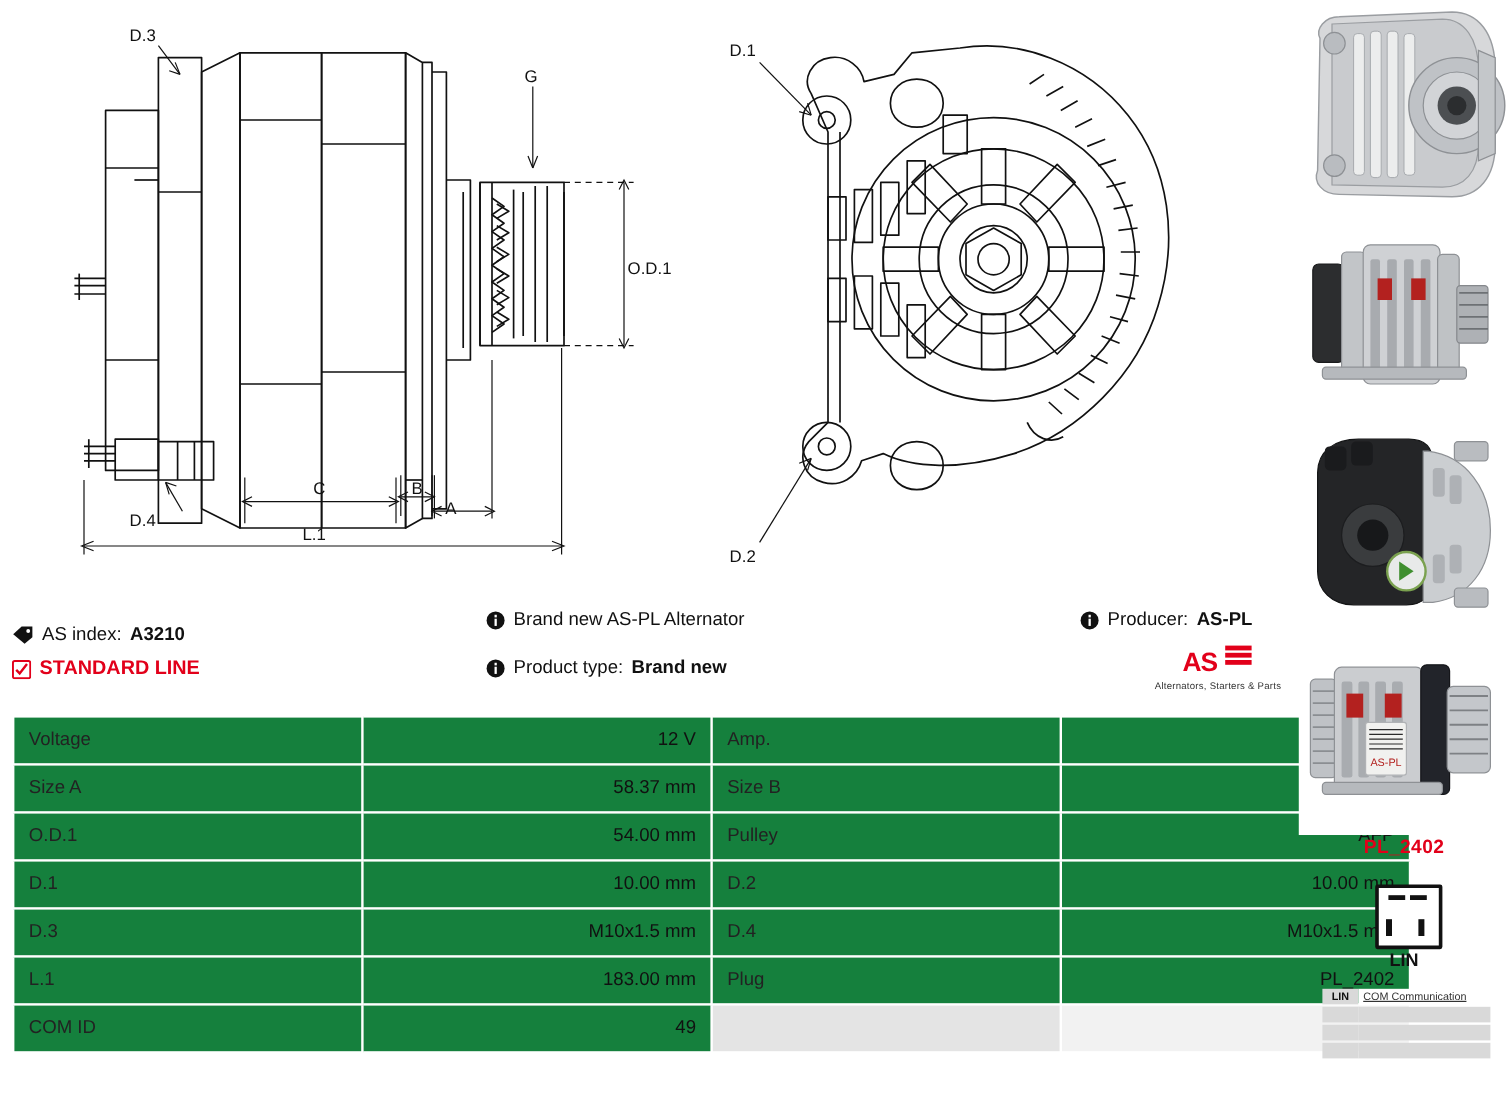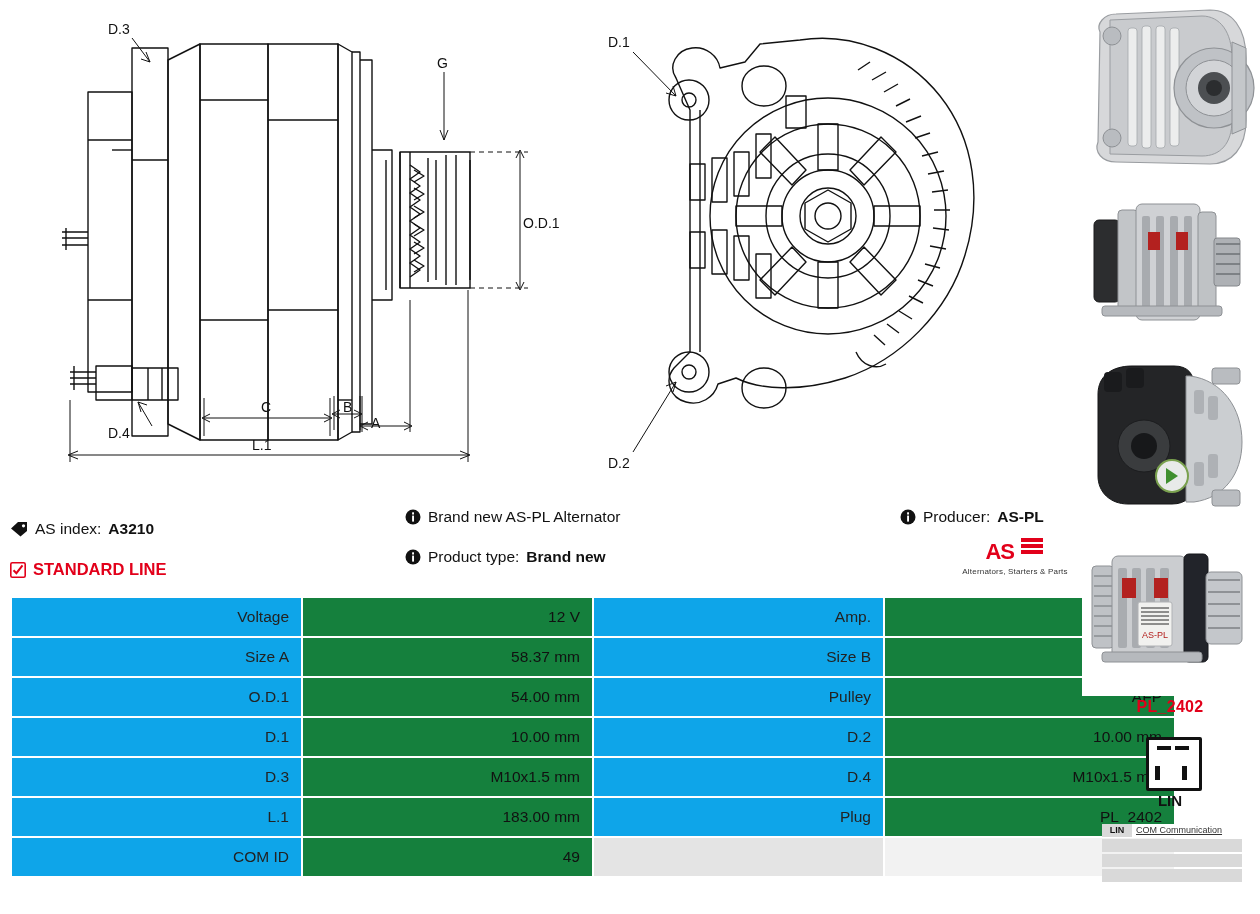--- a/index.html
+++ b/index.html
@@ -172,22 +172,22 @@
     border-collapse: collapse;
     table-layout: fixed;
   }
   .spec td {
     height: 38px;
     font-size: 15.5px;
     padding: 0 12px;
     border: 2px solid #ffffff;
   }
   .spec td.k {
-    background: #0ea5e9;
-    text-align: right;
+    background: #15803d;
+    text-align: left;
     color: #222;
     width: 265px;
   }
   .spec td.v {
     background: #15803d;
     text-align: right;
     color: #111;
     width: 265px;
   }
   .spec td.empty { background: #f2f2f2; }
@@ -389,21 +389,21 @@
       <span class="ic-icon">
         <svg width="18" height="16" viewBox="0 0 18 16">
             <path d="M1 7.5 L8 1 L17 1 L17 10 L10.5 15.5 Z" fill="#111"></path>
             <circle cx="13.5" cy="4.8" r="1.6" fill="#fff"></circle>
           </svg>
       </span>
       <span>AS index:</span>
       <b>A3210</b>
     </div>
 
-    <div class="info-cell" style="left:0; top:48px;margin-top:12px;">
+    <div class="info-cell" style="left:0; top:48px;">
       <span class="ic-icon">
         <svg width="16" height="16" viewBox="0 0 16 16">
             <rect x="0.8" y="0.8" width="14.4" height="14.4" rx="1.5" fill="none" stroke="#e2001a" stroke-width="1.6"></rect>
             <path d="M3.5 8.2 L6.4 11.2 L12.5 3.4" fill="none" stroke="#e2001a" stroke-width="2"></path>
           </svg>
       </span>
       <span class="std-line">STANDARD LINE</span>
     </div>
 
     <div class="info-cell" style="left:395px; top:8px;">

